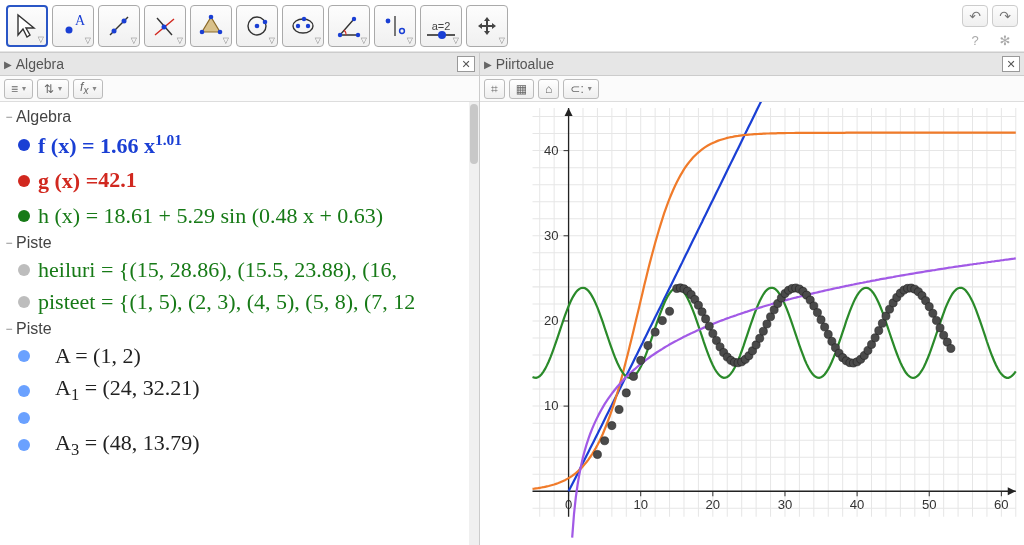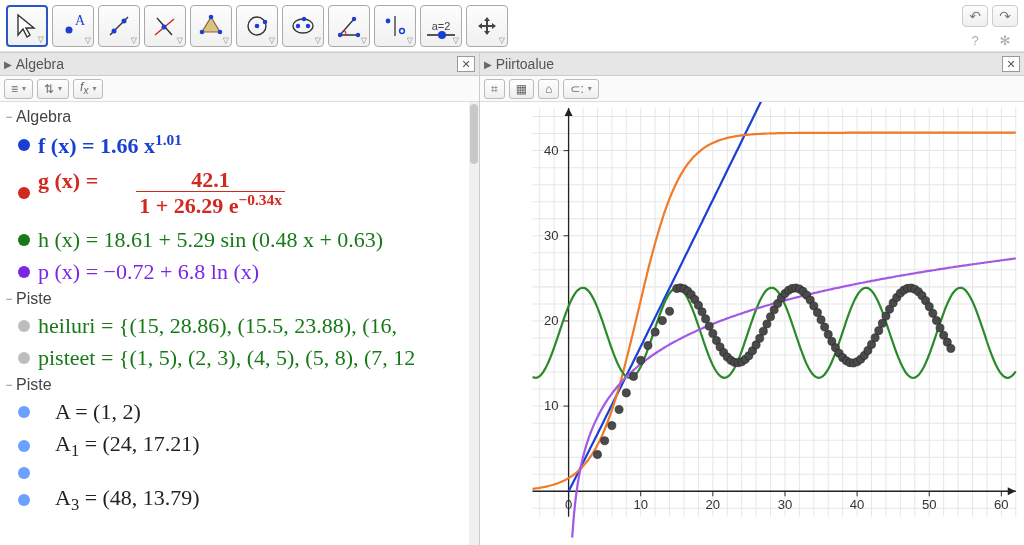--- a/index.html
+++ b/index.html
@@ -164,21 +164,20 @@
 .math sub { font-size: 0.75em; }
 .c-blue { color:#1a3fd4; }
 .c-red { color:#d1281f; }
 .c-green { color:#177a17; }
 .c-purple { color:#7b27e5; }
 .c-black { color:#222;margin-left:17px; }
 .frac {
   display:inline-flex; flex-direction:column; align-items:center;
   vertical-align: middle;
   line-height: 1.05;
-  margin-left: 38px;
 }
 .frac .num { }
 .frac .den { border-top: 1.4px solid currentColor; padding: 0 3px; }
 
 .graph-body {
   flex:1;
   overflow: hidden;
   background:#fff;
   position: relative;
 }
@@ -328,35 +327,30 @@
         </span>
       </div>
 
       <div class="row" style="padding-top:6px;padding-bottom:6px">
         <div class="bullet b-red"></div>
         <span class="math c-red">
           <span class="fn" style="display:inline-flex;align-items:flex-start;">
             <span>g (x)  =  </span>
             <span class="frac">
               <span class="num">42.1</span>
-              <span class="den"><span>1 + 26.29 e</span><sup>−0.34x</sup></span>
             </span>
           </span>
         </span>
       </div>
 
       <div class="row">
         <div class="bullet b-green"></div>
         <span class="math c-green fn">h (x)  =  18.61 + 5.29  sin (0.48 x + 0.63)</span>
       </div>
 
-      <div class="row">
-        <div class="bullet b-purple"></div>
-        <span class="math c-purple fn">p (x)  =  −0.72 + 6.8  ln (x)</span>
-      </div>
 
       <div class="cat">
           <span class="chev">−</span>
           <span>Piste</span>
         </div>
 
       <div class="row">
         <div class="bullet b-grey"></div>
         <span class="math c-green fn">heiluri = {(15, 28.86), (15.5, 23.88), (16,</span>
       </div>
@@ -369,21 +363,21 @@
           <span class="chev">−</span>
           <span>Piste</span>
         </div>
 
       <div class="row">
         <div class="bullet b-lblue"></div>
         <span class="math c-black">A  =  (1, 2)</span>
       </div>
       <div class="row">
         <div class="bullet b-lblue"></div>
-        <span class="math c-black"><span>A</span><sub>1</sub><span>  =  (24, 17.21)</span></span>
+        <span class="math c-black"><span>A</span><sub>1</sub><span>  =  (24, 32.21)</span></span>
       </div>
       <div class="row">
         <div class="bullet b-lblue"></div>
       </div>
       <div class="row">
         <div class="bullet b-lblue"></div>
         <span class="math c-black"><span>A</span><sub>3</sub><span>  =  (48, 13.79)</span></span>
       </div>
 
       <div class="alg-scroll">

